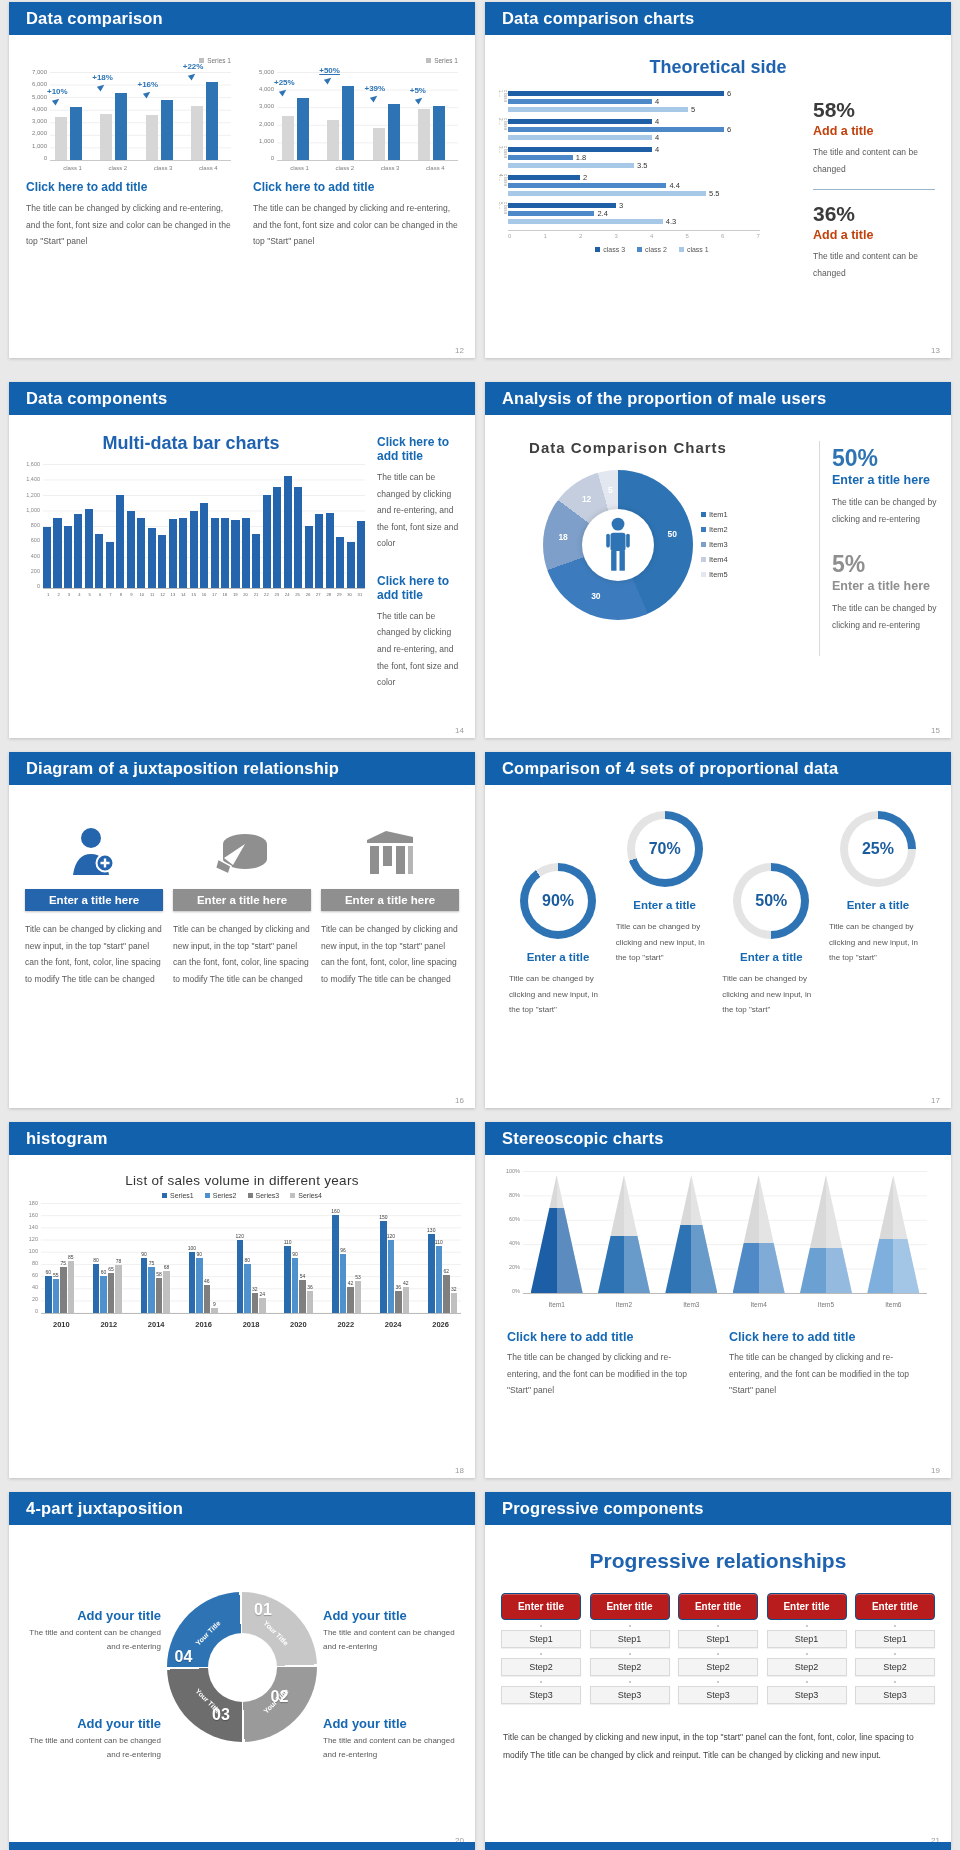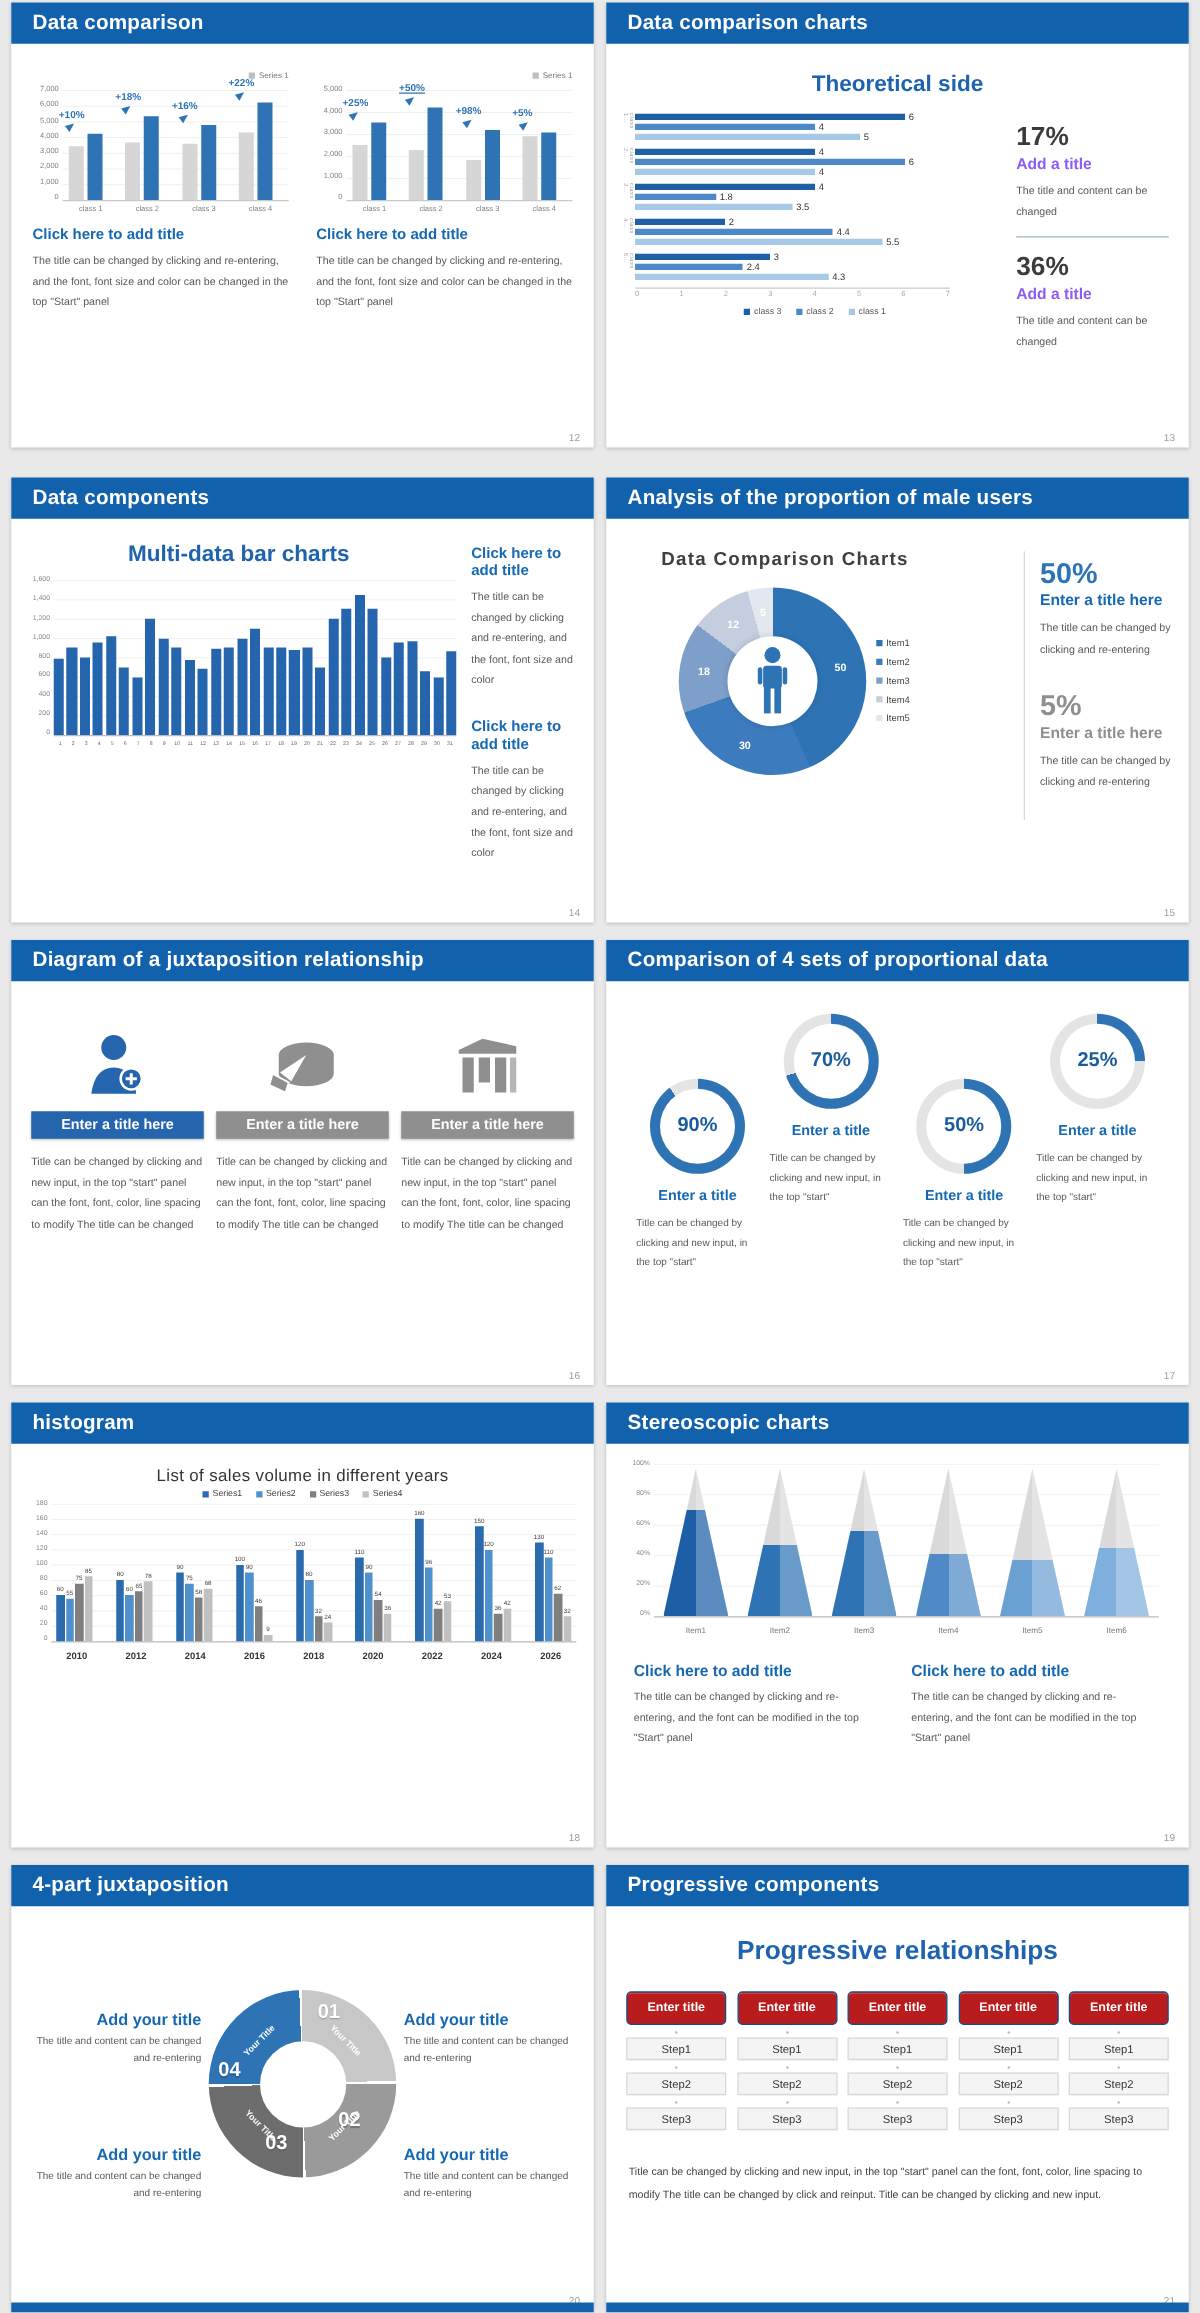--- a/index.html
+++ b/index.html
@@ -34,21 +34,21 @@
   .hb-glabel{writing-mode:vertical-rl;font-size:4.5px;color:#999;width:9px;overflow:hidden;max-height:22px;letter-spacing:.5px}
   .hb-bars{flex:1}
   .hb-row{display:flex;align-items:center;height:7px;margin-bottom:1px}
   .hb-bar{height:5.5px}
   .hb-val{font-size:7.5px;color:#333;margin-left:3px}
   .hb-xaxis{display:flex;justify-content:space-between;margin-left:9px;border-top:1px solid #ccc;padding:2px 0 0;font-size:6px;color:#aaa;width:252px}
   .hb-legend{display:flex;justify-content:center;gap:12px;font-size:7px;color:#555;margin-top:7px;align-items:center}
   .hb-lgi{display:flex;align-items:center;gap:3px}
   .s13-stats{width:122px;padding-top:8px;margin-left:8px}
   .stat-val{font-size:21px;font-weight:bold;color:#3b3b3b}
-  .stat-title{color:#8b5cf6;font-weight:bold;font-size:12.5px;margin:2px 0 6px}
+  .stat-title{color:#c2410c;font-weight:bold;font-size:12.5px;margin:2px 0 6px}
   .s13-hr{border:none;border-top:1px solid #9db6cc;margin:12px 0}
   
   .s14-flex{display:flex;padding:18px 10px 0 8px}
   .s14-left{width:348px}
   .s14-left .blue-big{font-size:18px;margin-bottom:10px}
   .hg-plot{display:flex}
   .hg-yaxis{width:26px;display:flex;flex-direction:column;justify-content:space-between;height:128px;font-size:5.5px;color:#888;text-align:right;padding-right:3px;box-sizing:border-box;transform:translateY(-3px)}
   .hg-area{flex:1;height:124px;display:flex;align-items:flex-end;gap:2.4px;border-bottom:1px solid #bbb;background-image:linear-gradient(#efefef 1px,transparent 1px);background-size:100% 15.5px}
   .hg-bar{flex:1;background:#2565ae}
   .hg-xaxis{display:flex;margin-left:26px}
@@ -220,21 +220,21 @@
                   <div class="cp-bar" style="left: 5px; height: 40.48px; background: rgb(214, 214, 214);"></div>
                   <div class="cp-bar" style="left: 20px; height: 73.92px; background: rgb(46, 116, 181);"></div>
                   <div class="cp-flag" style="bottom: 76.92px;"></div>
                   <div class="cp-plabel" style="bottom: 84.92px; text-decoration: underline;">+50%</div>
                   <div class="cp-cat">class 2</div>
                 </div>
                 <div class="cp-group">
                   <div class="cp-bar" style="left: 5px; height: 31.68px; background: rgb(214, 214, 214);"></div>
                   <div class="cp-bar" style="left: 20px; height: 56.32px; background: rgb(46, 116, 181);"></div>
                   <div class="cp-flag" style="bottom: 59.32px;"></div>
-                  <div class="cp-plabel" style="bottom: 67.32px;">+98%</div>
+                  <div class="cp-plabel" style="bottom: 67.32px;">+39%</div>
                   <div class="cp-cat">class 3</div>
                 </div>
                 <div class="cp-group">
                   <div class="cp-bar" style="left: 5px; height: 51.04px; background: rgb(214, 214, 214);"></div>
                   <div class="cp-bar" style="left: 20px; height: 53.68px; background: rgb(46, 116, 181);"></div>
                   <div class="cp-flag" style="bottom: 56.68px;"></div>
                   <div class="cp-plabel" style="bottom: 64.68px;">+5%</div>
                   <div class="cp-cat">class 4</div>
                 </div>
               </div>
@@ -350,21 +350,21 @@
             <span>7</span>
           </div>
           <div class="hb-legend">
             <span class="hb-lgi"><span class="lg-sq" style="background: rgb(31, 95, 165);"></span>class 3</span>
             <span class="hb-lgi"><span class="lg-sq" style="background: rgb(77, 137, 200);"></span>class 2</span>
             <span class="hb-lgi"><span class="lg-sq" style="background: rgb(168, 200, 232);"></span>class 1</span>
           </div>
         </div>
       <div class="s13-stats">
         <div>
-          <div class="stat-val">17%</div>
+          <div class="stat-val">58%</div>
           <div class="stat-title">Add a title</div>
           <div class="body-text">The title and content can be changed</div>
         </div>
         <hr class="s13-hr">
         <div>
           <div class="stat-val">36%</div>
           <div class="stat-title">Add a title</div>
           <div class="body-text">The title and content can be changed</div>
         </div>
       </div>

